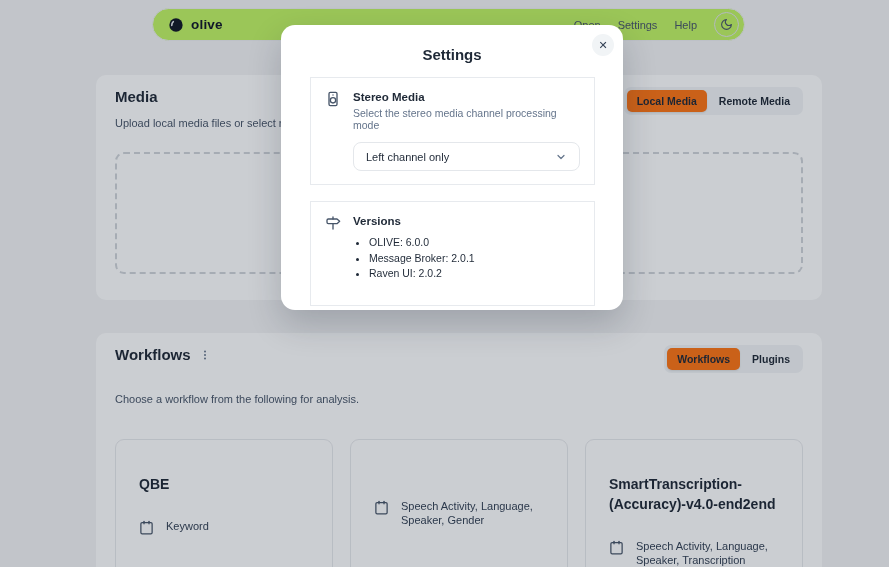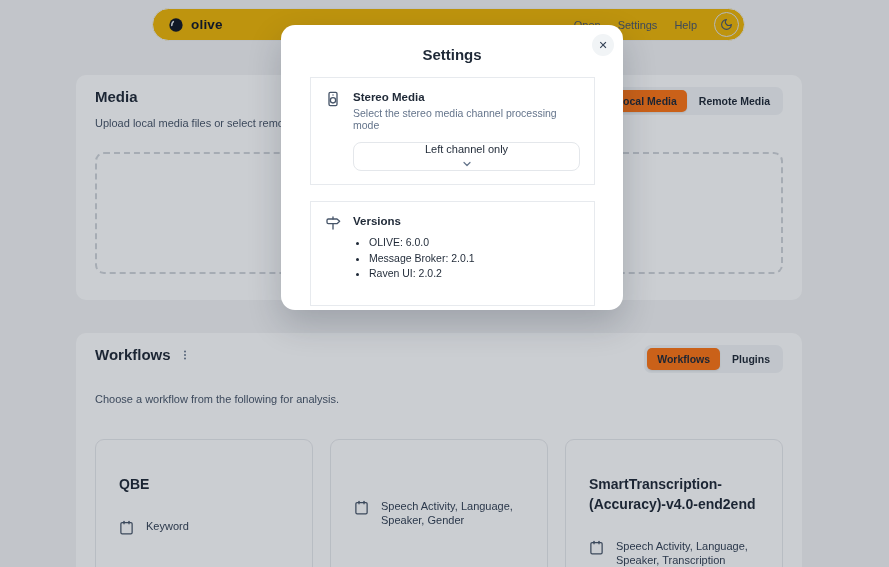--- a/index.html
+++ b/index.html
@@ -6,35 +6,35 @@
   html,body { width:889px; height:567px; overflow:hidden; }
   body {
     position:relative;
     background:#eff1f3;
     font-family:"Liberation Sans", sans-serif;
     color:#1f2937;
   }
   
   .nav-pill {
     position:absolute; left:152px; top:8px; width:593px; height:33px;
-    background:#eab308; border:1px solid #e9ecef; border-radius:17px;
+    background:#bef264; border:1px solid #e9ecef; border-radius:17px;
     display:flex; align-items:center; padding:0 5px 0 15px;
   }
   .brand { display:flex; align-items:center; gap:7px; cursor:pointer; }
   .brand-text { font-size:13.5px; font-weight:700; color:#0f172a; letter-spacing:.2px; }
   .nav-right { margin-left:auto; display:flex; align-items:center; gap:17px; }
   .nav-link { font-size:11px; color:#475569; cursor:pointer; }
   .theme-btn {
     width:25px; height:25px; border-radius:50%;
     border:1px solid #dde1e6; background:transparent;
     display:flex; align-items:center; justify-content:center; cursor:pointer;
   }
   
   .section {
-    position:absolute; left:76px; width:726px;
+    position:absolute; left:96px; width:726px;
     background:#fbfcfd; border-radius:10px; padding:12px 19px;
   }
   .section-media { top:75px; height:225px; }
   .section-workflows { top:333px; height:320px; }
   .section-head { display:flex; align-items:flex-start; justify-content:space-between; }
   .section-title { font-size:15px; font-weight:700; color:#1f2937; line-height:20px; display:flex; align-items:center; gap:8px; }
   .section-sub { font-size:11px; color:#475569; margin-top:10px; }
   .seg {
     display:flex; align-items:center; background:#eef1f4;
     border-radius:7px; padding:3px; gap:2px;
@@ -78,21 +78,21 @@
     border:1px solid #e7eaee; border-radius:0; padding:13px 14px;
     display:flex; gap:12px; align-items:flex-start;
   }
   .m-card + .m-card { margin-top:16px; }
   .m-card-content { flex:1; min-width:0; }
   .m-card-title { font-size:11.5px; font-weight:700; color:#1f2937; }
   .m-card-desc { font-size:10.5px; color:#64748b; margin-top:4px; }
   .select {
     margin-top:11px; height:29px; border:1px solid #e4e7eb; border-radius:8px;
     display:flex; align-items:center; justify-content:space-between;
-    padding:0 12px; cursor:pointer; background:#fff;flex-direction:column;
+    padding:0 12px; cursor:pointer; background:#fff;
   }
   .select-value { font-size:11px; color:#1f2937; }
   .version-list { margin:9px 0 11px 0; padding-left:16px; }
   .version-list li { font-size:10.5px; color:#1f2937; line-height:13.5px; margin-top:2px; }
   .icon { flex:none; display:inline-flex; }
 </style>
 </head>
 <body>
 
 <div class="nav-pill">

